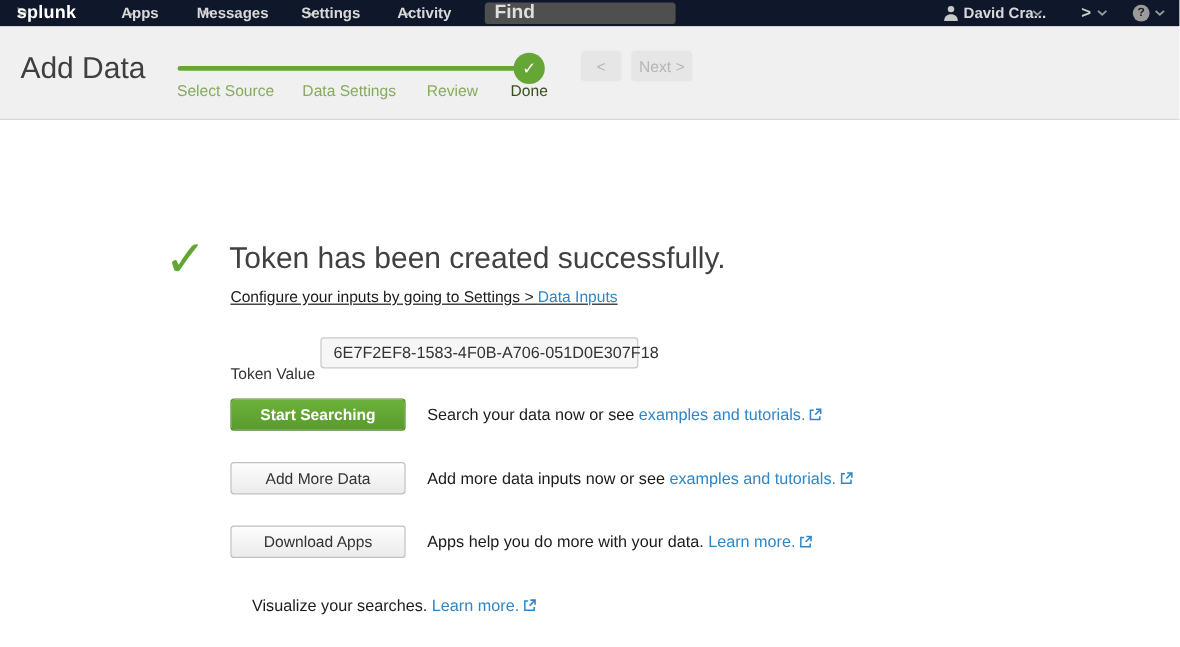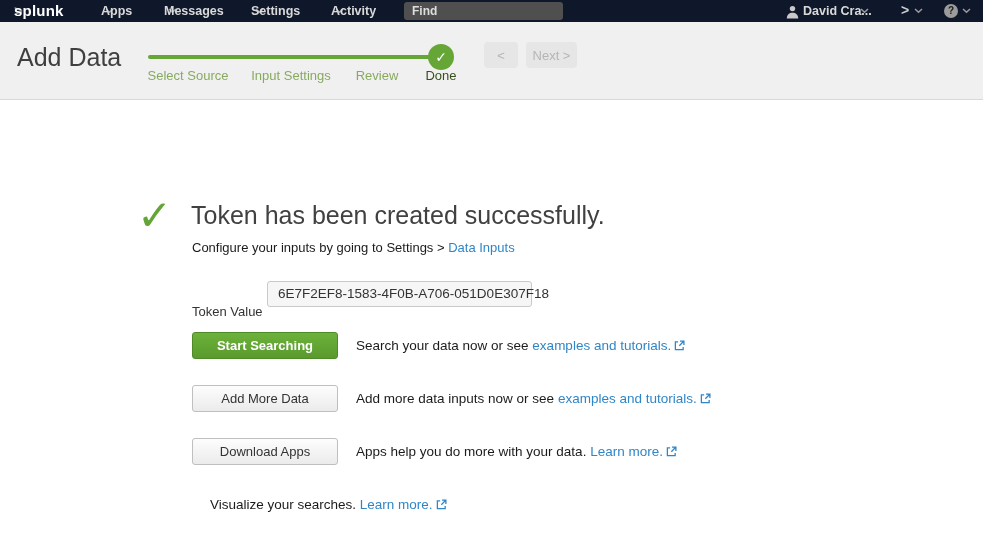--- a/index.html
+++ b/index.html
@@ -8,21 +8,21 @@
   #app { position:relative; width:983px; height:539px; }
 
   
   .navbar { position:absolute; left:0; top:0; width:983px; height:22px; background:#0f172a; }
   .navbar * { position:absolute; }
   .logo { left:14px; top:2px; font-size:15px; font-weight:bold; color:#ffffff; letter-spacing:.2px; }
   .logo .mark { position:static; color:#8a8a8a; }
   .nav-item { top:4px; font-size:12.5px; font-weight:bold; color:#d9d9d9; white-space:nowrap; cursor:pointer; }
   .nav-item svg { position:static; margin-left:4px; vertical-align:1px; }
   .find-input { left:404px; top:2px; width:159px; height:18px; background:#4f4f4f; border:none;
-                border-radius:3px; color:#e6e6e6; font-size:12px; font-weight:bold; padding:0 8px; outline:none; }
+                border-radius:3px; color:#e6e6e6; font-size:16px; font-weight:bold; padding:0 8px; outline:none; }
   .find-input::placeholder { color:#dedede; opacity:1; }
   .user-group { left:786px; top:3px; }
   .user-group svg { position:static; vertical-align:-2px; }
   .user-name { left:803px; top:4px; font-size:12.5px; font-weight:bold; color:#d9d9d9; white-space:nowrap; }
   .user-chev { left:860px; top:8px; }
   .splunk-mark { left:901px; top:2px; font-size:14px; font-weight:bold; color:#cfcfcf; }
   .mark-chev { left:914px; top:8px; }
   .help-circle { left:944px; top:4px; width:14px; height:14px; border-radius:50%; background:#9b9b9b;
                  color:#1d1d1d; font-size:10px; font-weight:bold; text-align:center; line-height:14px; }
   .help-chev { left:962px; top:8px; }
@@ -40,21 +40,21 @@
                color:#87ab5e; white-space:nowrap; }
   .wiz-label.done { color:#384f1c; }
   .nav-btn { position:absolute; top:20px; height:26px; background:#e6e6e6; border:none; border-radius:4px;
              color:#b5b5b5; font-size:13px; font-family:inherit; }
   .btn-back { left:484px; width:34px; }
   .btn-next { left:526px; width:51px; }
 
   
   .big-check { position:absolute; left:137px; top:191px; font-size:42px; color:#63a637; }
   .heading { position:absolute; left:191px; top:201px; font-size:25px; color:#414141; }
-  .subtitle { position:absolute; left:192px; top:240px; font-size:13px; color:#1b1b1b; }
+  .subtitle { position:absolute; left:192px; top:240px; font-size:13px; color:#1b1b1b;text-decoration:underline; }
   a.link { color:#2f86c7; text-decoration:none; cursor:pointer; }
   .ext-icon { margin-left:3px; vertical-align:-1px; }
 
   .token-label { position:absolute; left:192px; top:288px; font-size:13px; color:#333333;margin-top:16px; }
   .token-field { position:absolute; left:267px; top:281px; width:265px; height:26px;
                  background:#f6f6f6; border:1px solid #c9c9c9; border-radius:3px;
                  font-size:13.5px; color:#333333; line-height:24px; padding:0 10px; white-space:nowrap; }
 
   .action-row { position:absolute; left:192px; height:27px; display:flex; align-items:center; }
   .row-0 { top:332px; } .row-1 { top:385px; } .row-2 { top:438px; } .row-3 { top:491px; }
@@ -113,21 +113,21 @@
       </span>
   </div>
 
   <div class="hdr">
     <div class="page-title">Add Data</div>
 
     <div class="wiz-line"></div>
     <div class="wiz-circle">✓</div>
 
     <div class="wiz-label" style="left:188px;">Select Source</div>
-    <div class="wiz-label" style="left:291px;">Input Settings</div>
+    <div class="wiz-label" style="left:291px;">Data Settings</div>
     <div class="wiz-label" style="left:377px;">Review</div>
     <div class="wiz-label done" style="left:441px;">Done</div>
 
     <button class="nav-btn btn-back">&lt;</button>
     <button class="nav-btn btn-next">Next &gt;</button>
   </div>
 
   <div class="big-check">✓</div>
   <div class="heading">Token has been created successfully.</div>
 

